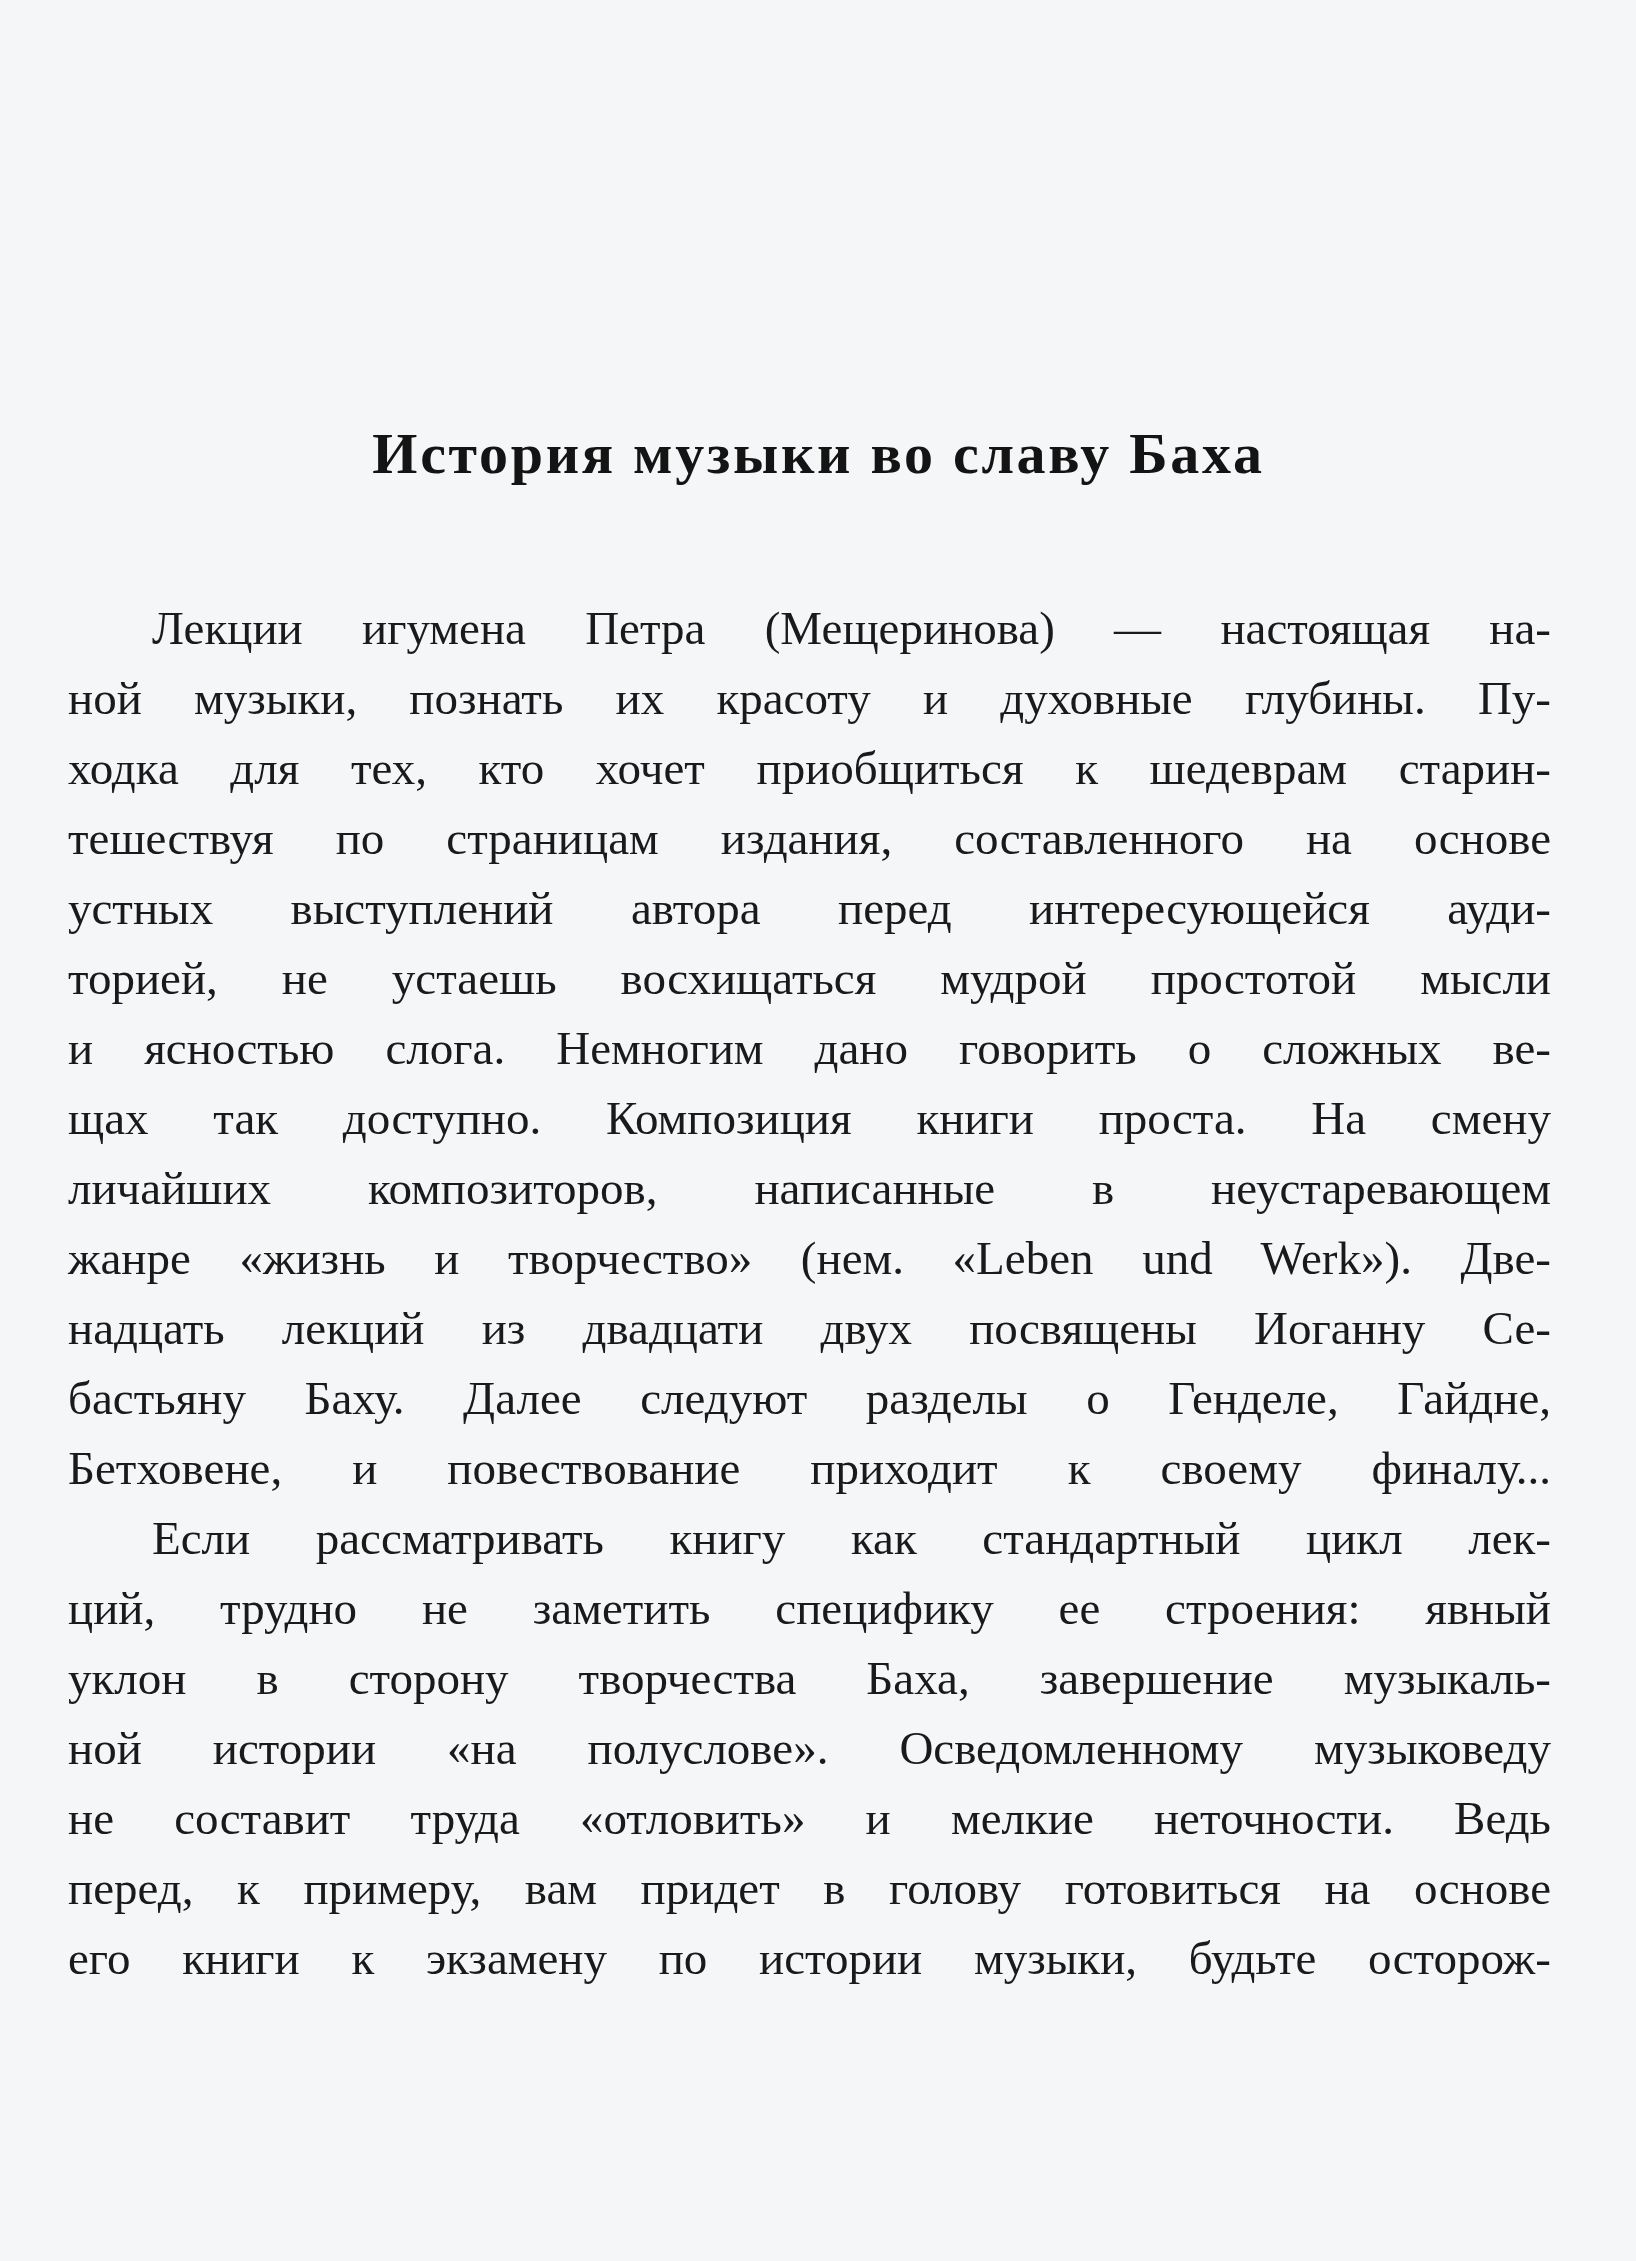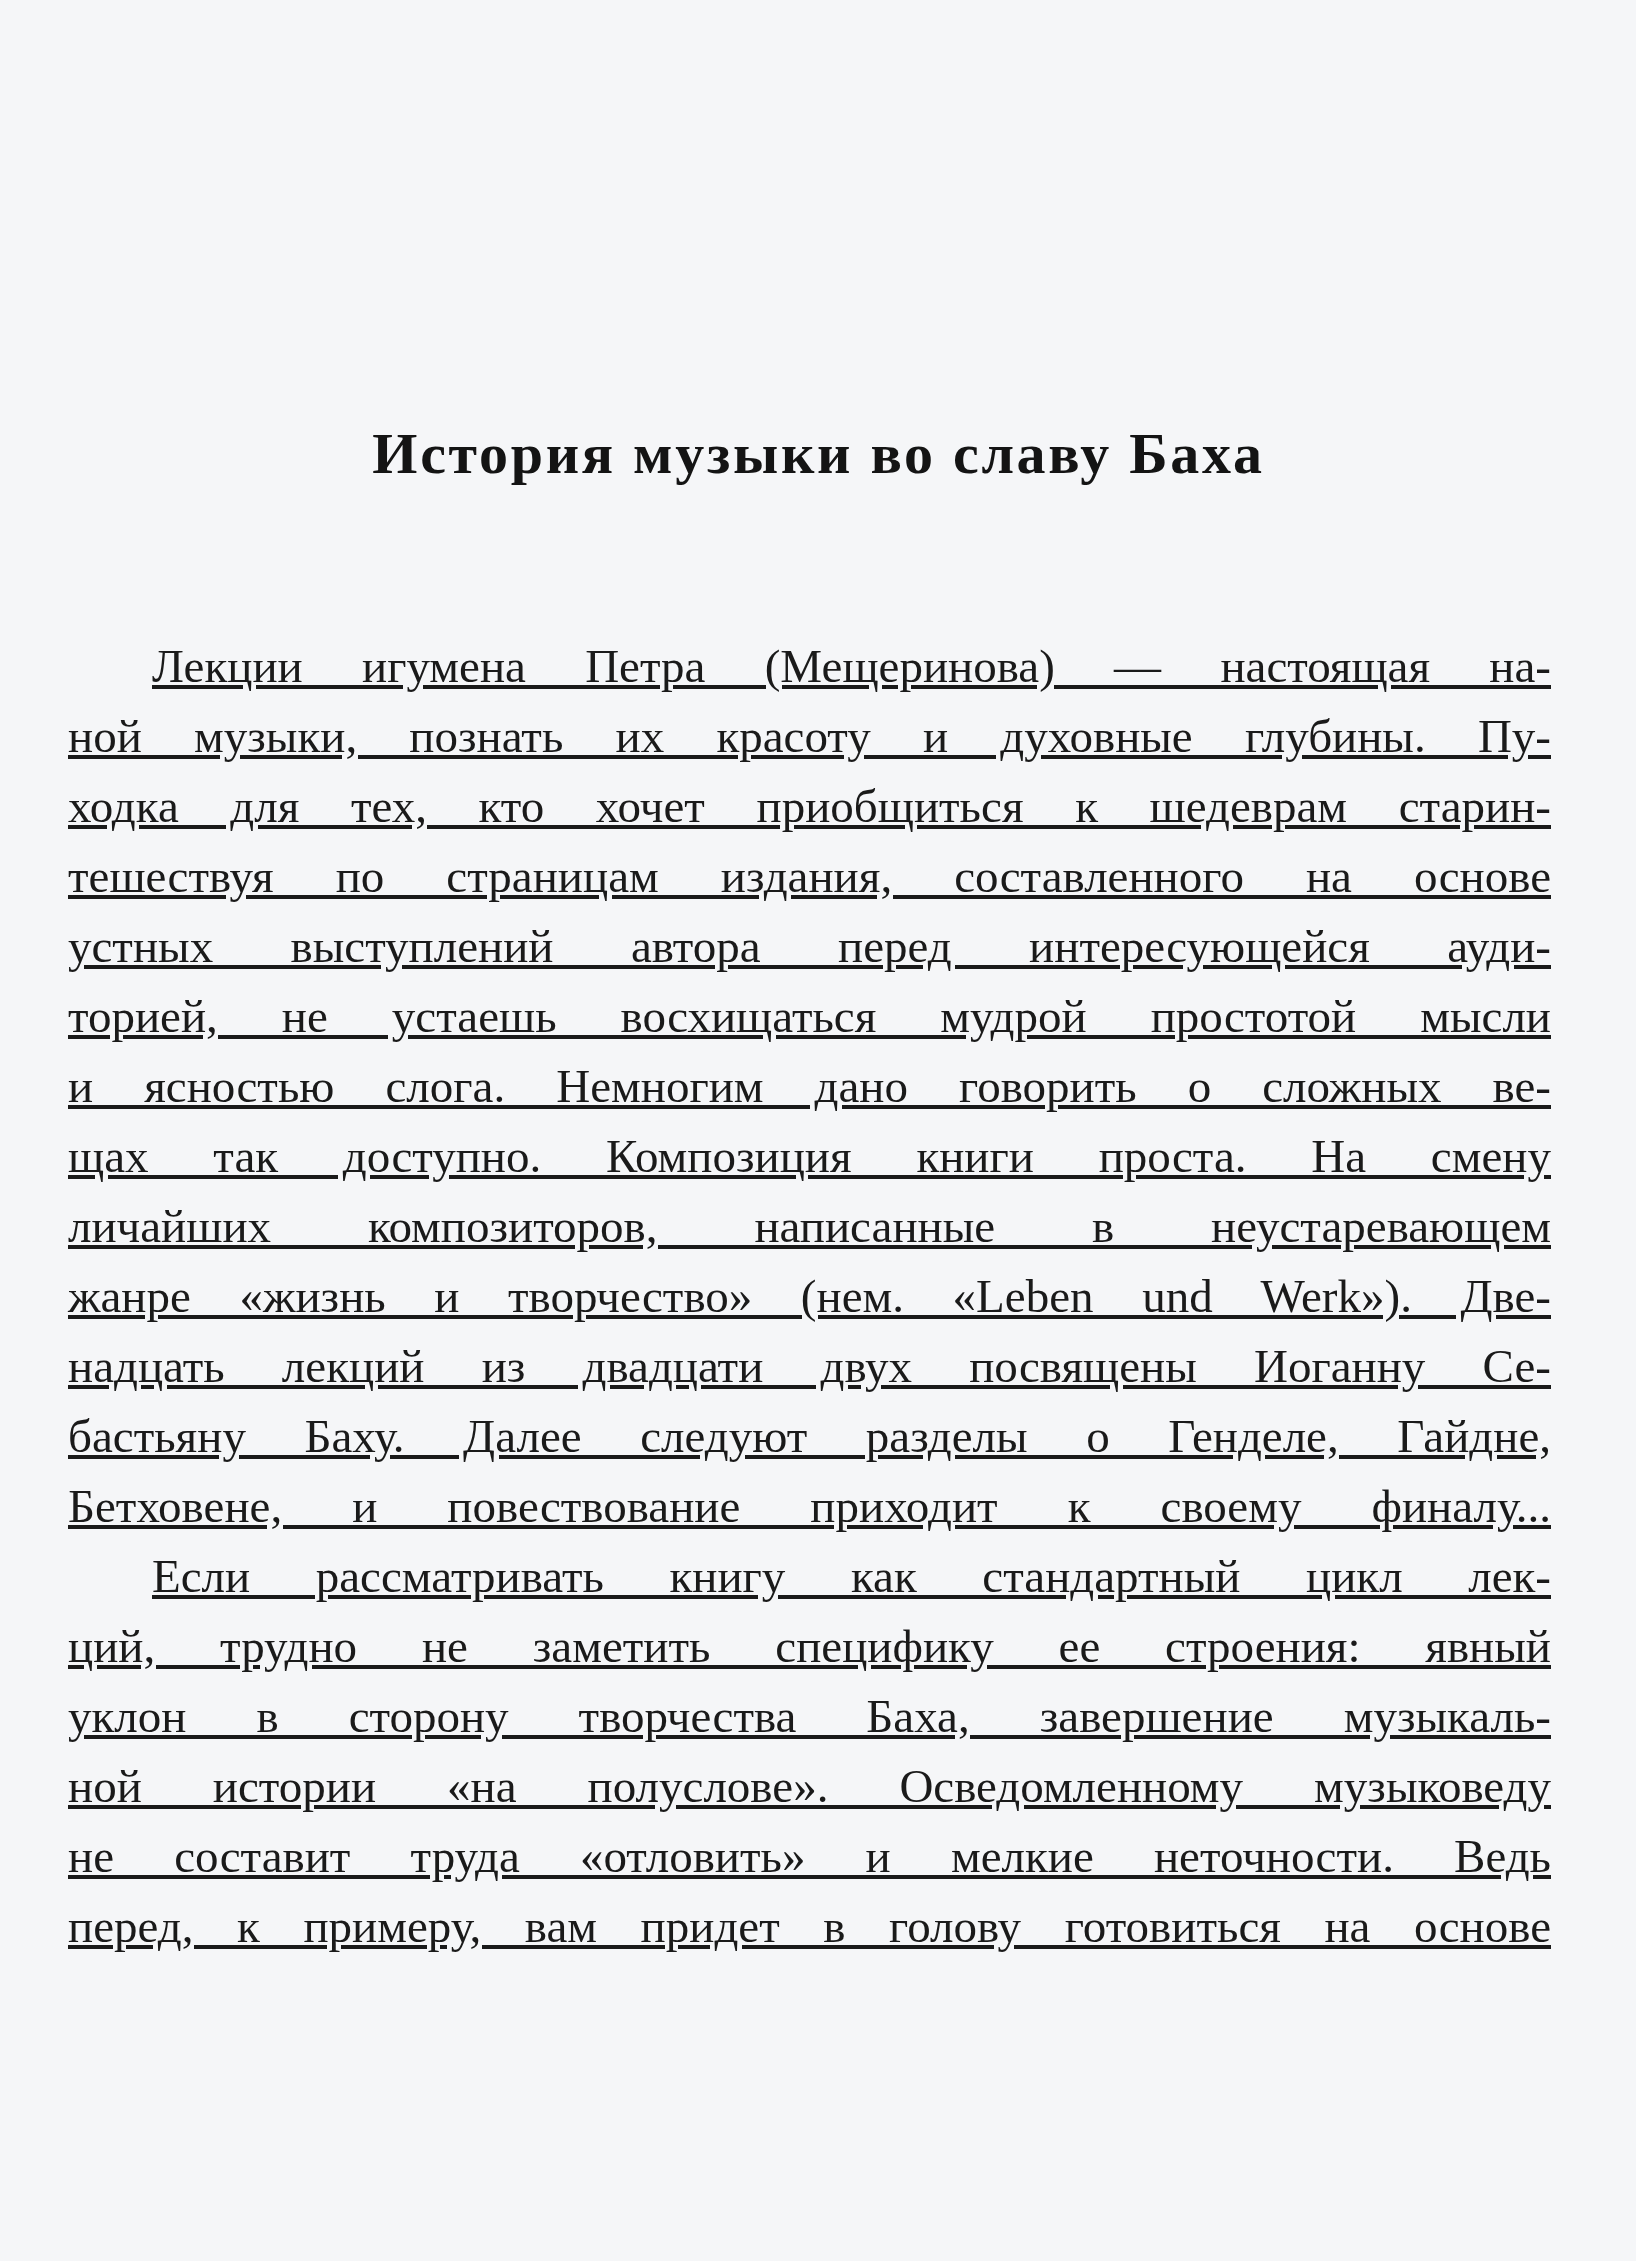--- a/index.html
+++ b/index.html
@@ -26,25 +26,24 @@
     margin: 0;
     text-align: center;
     font-size: 58px;
     line-height: 1.15;
     font-weight: bold;
     letter-spacing: 2.7px;
     color: #141414;
   }
   .text-block {
     position: absolute;
-    top: 631px;
+    top: 593px;
     left: 68px;
     right: 86px;
     color: #1a1a1a;
-    text-decoration: underline;
   }
   .line {
     margin: 0;
     padding: 0;
     font-size: 47px;
     line-height: 70px;
     height: 70px;
     white-space: nowrap;        
     text-align: justify;
     text-align-last: justify;
@@ -76,16 +75,17 @@
     <p class="line">надцать лекций из двадцати двух посвящены Иоганну Се-</p>
     <p class="line">бастьяну Баху. Далее следуют разделы о Генделе, Гайдне,</p>
     <p class="line">Бетховене, и повествование приходит к своему финалу...</p>
 
     <p class="line first">Если рассматривать книгу как стандартный цикл лек-</p>
     <p class="line">ций, трудно не заметить специфику ее строения: явный</p>
     <p class="line">уклон в сторону творчества Баха, завершение музыкаль-</p>
     <p class="line">ной истории «на полуслове». Осведомленному музыковеду</p>
     <p class="line">не составит труда «отловить» и мелкие неточности. Ведь</p>
     <p class="line">перед, к примеру, вам придет в голову готовиться на основе</p>
+    <p class="line">его книги к экзамену по истории музыки, будьте осторож-</p>
   </div>
 
 </div>
 
 
 </body></html>

